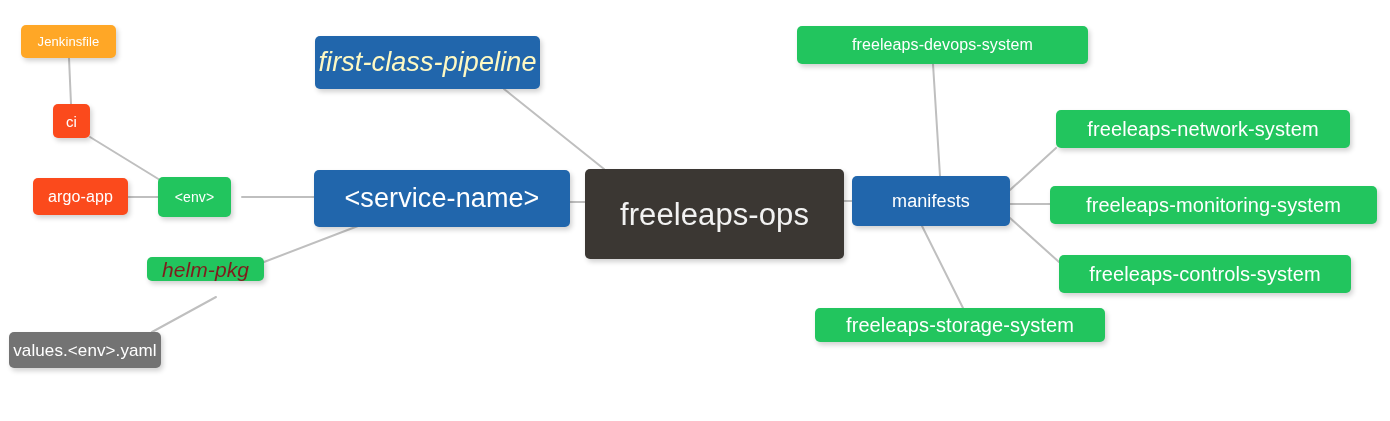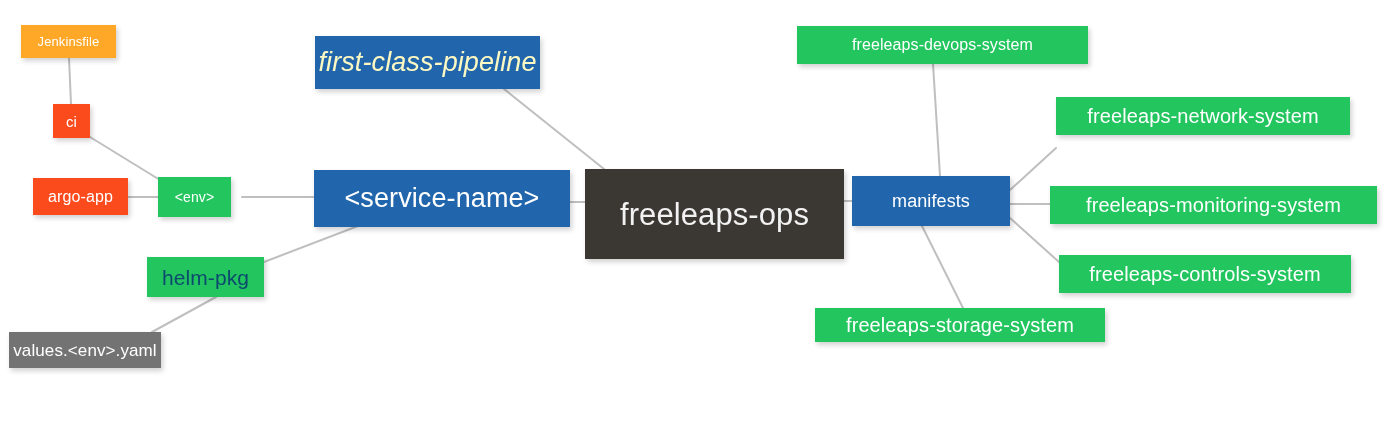--- a/index.html
+++ b/index.html
@@ -24,21 +24,21 @@
     width: 1390px;
     height: 421px;
     pointer-events: none;
   }
   .mm-node {
     position: absolute;
     display: flex;
     align-items: center;
     justify-content: center;
     box-sizing: border-box;
-    border-radius: 0;
+    border-radius: 5px;
     color: #ffffff;
     white-space: nowrap;
     line-height: 1;
     letter-spacing: 0.1px;
     box-shadow: 2px 3px 5px rgba(0,0,0,0.18);
     font-family: "Liberation Sans", sans-serif;
   }
   .mm-node-label {
     display: block;
     pointer-events: none;
@@ -72,42 +72,42 @@
       </div>
       <div class="mm-node" style="left: 53px; top: 104px; width: 37px; height: 34px; background: rgb(251, 74, 28); color: rgb(255, 255, 255); font-size: 15px;">
         <span class="mm-node-label">ci</span>
       </div>
       <div class="mm-node" style="left: 33px; top: 178px; width: 95px; height: 37px; background: rgb(251, 74, 28); color: rgb(255, 255, 255); font-size: 16px;">
         <span class="mm-node-label">argo-app</span>
       </div>
       <div class="mm-node" style="left: 158px; top: 177px; width: 73px; height: 40px; background: rgb(34, 197, 94); color: rgb(255, 255, 255); font-size: 14px;">
         <span class="mm-node-label">&lt;env&gt;</span>
       </div>
-      <div class="mm-node" style="left: 147px; top: 257px; width: 117px; height: 40px; background: rgb(34, 197, 94); color: #0c4a6e; font-size: 21px;">
+      <div class="mm-node" style="left: 147px; top: 257px; width: 117px; height: 24px; background: rgb(34, 197, 94); color: #7f1d1d; font-size: 21px; font-style: italic;">
         <span class="mm-node-label">helm-pkg</span>
       </div>
       <div class="mm-node" style="left: 9px; top: 332px; width: 152px; height: 36px; background: #737373; color: rgb(255, 255, 255); font-size: 17px;">
         <span class="mm-node-label">values.&lt;env&gt;.yaml</span>
       </div>
       <div class="mm-node" style="left: 314px; top: 170px; width: 256px; height: 57px; background: rgb(33, 102, 172); color: rgb(255, 255, 255); font-size: 27px;">
         <span class="mm-node-label">&lt;service-name&gt;</span>
       </div>
       <div class="mm-node" style="left: 315px; top: 36px; width: 225px; height: 53px; background: rgb(33, 102, 172); color: #fef9c3; font-size: 27px; font-style: italic;">
         <span class="mm-node-label">first-class-pipeline</span>
       </div>
       <div class="mm-node" style="left: 585px; top: 169px; width: 259px; height: 90px; background: rgb(59, 55, 51); color: rgb(242, 242, 242); font-size: 31px;">
         <span class="mm-node-label">freeleaps-ops</span>
       </div>
       <div class="mm-node" style="left: 852px; top: 176px; width: 158px; height: 50px; background: rgb(33, 102, 172); color: rgb(255, 255, 255); font-size: 18px;">
         <span class="mm-node-label">manifests</span>
       </div>
       <div class="mm-node" style="left: 797px; top: 26px; width: 291px; height: 38px; background: rgb(34, 197, 94); color: rgb(255, 255, 255); font-size: 16px;">
         <span class="mm-node-label">freeleaps-devops-system</span>
       </div>
-      <div class="mm-node" style="left: 1056px; top: 97px; width: 294px; height: 38px; background: rgb(34, 197, 94); color: rgb(255, 255, 255); font-size: 20px;">
+      <div class="mm-node" style="left: 1056px; top: 110px; width: 294px; height: 38px; background: rgb(34, 197, 94); color: rgb(255, 255, 255); font-size: 20px;">
         <span class="mm-node-label">freeleaps-network-system</span>
       </div>
       <div class="mm-node" style="left: 1050px; top: 186px; width: 327px; height: 38px; background: rgb(34, 197, 94); color: rgb(255, 255, 255); font-size: 20px;">
         <span class="mm-node-label">freeleaps-monitoring-system</span>
       </div>
       <div class="mm-node" style="left: 1059px; top: 255px; width: 292px; height: 38px; background: rgb(34, 197, 94); color: rgb(255, 255, 255); font-size: 20px;">
         <span class="mm-node-label">freeleaps-controls-system</span>
       </div>
       <div class="mm-node" style="left: 815px; top: 308px; width: 290px; height: 34px; background: rgb(34, 197, 94); color: rgb(255, 255, 255); font-size: 20px;">
         <span class="mm-node-label">freeleaps-storage-system</span>

